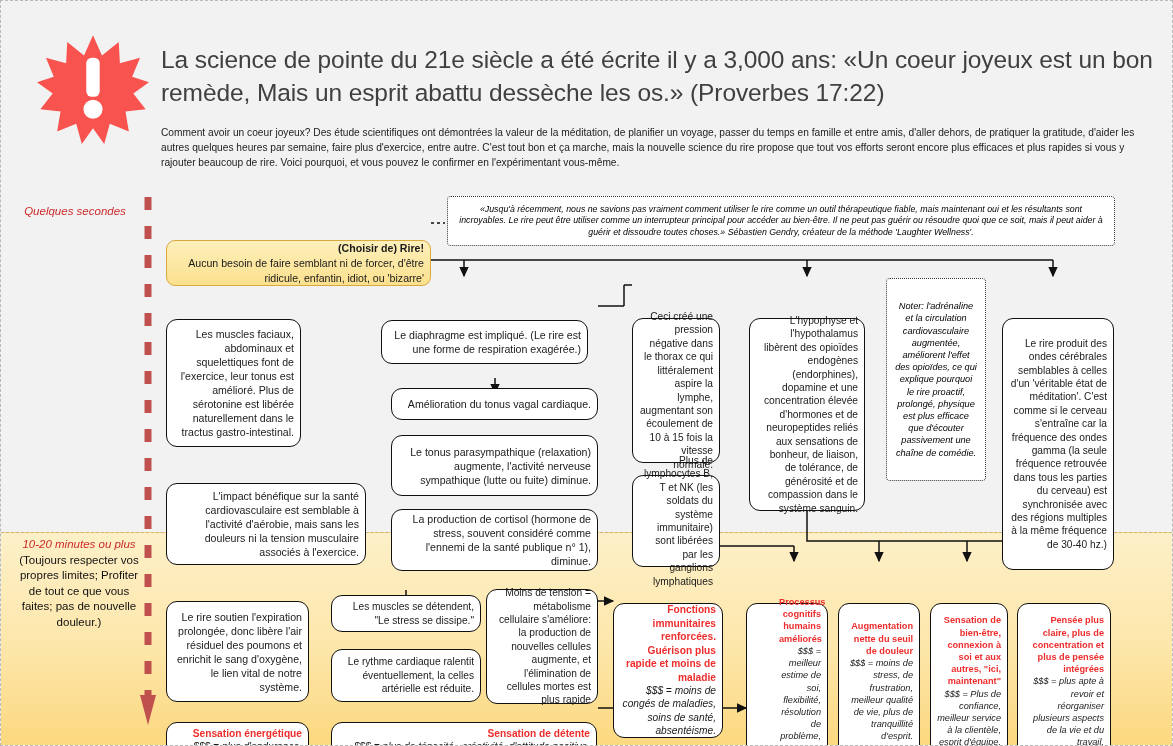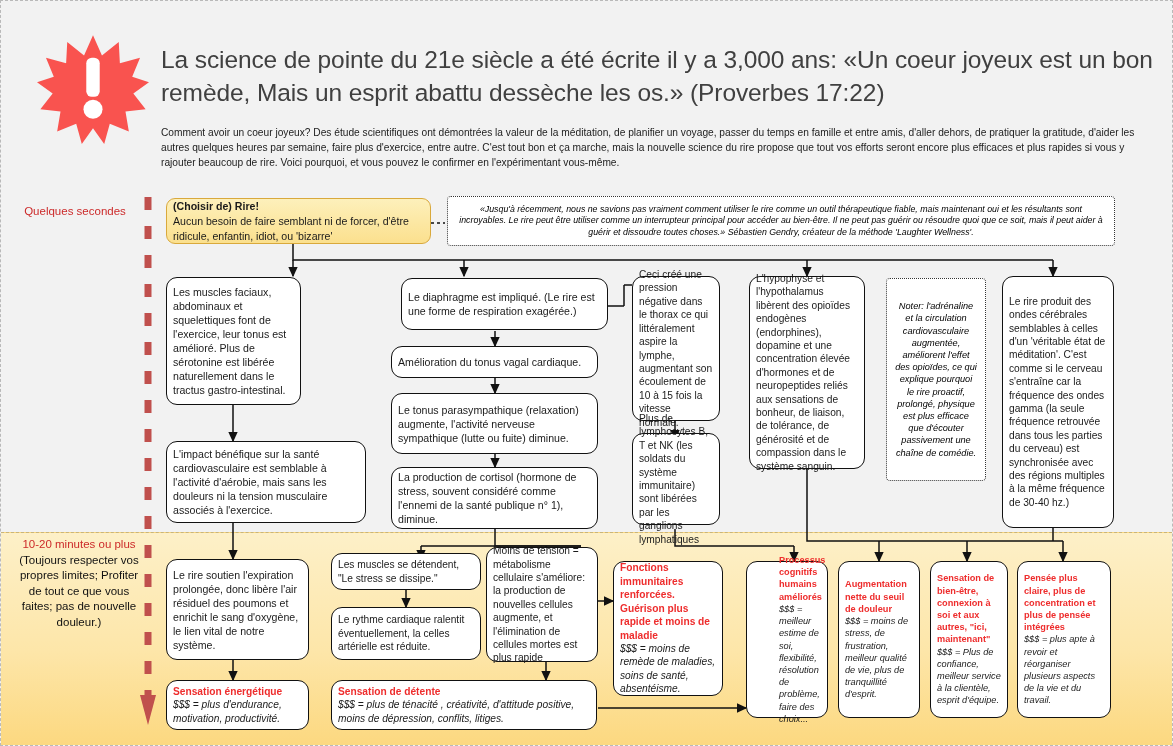--- a/index.html
+++ b/index.html
@@ -42,36 +42,37 @@
     position:absolute;left:160px;top:124px;width:1000px;
     font-size:10.2px;line-height:15.2px;color:#222;
     text-align:left;
   }
 
   
   .phase-label{
     position:absolute;text-align:center;color:#111;
     font-size:11.5px;line-height:15.5px;
   }
-  .phase-label .red-it{color:#cc2a2a;font-weight:400;margin-top:40px;}
+  .phase-label .red-it{color:#cc2a2a;font-style:italic;font-weight:400;margin-top:40px;}
   #phase1{left:14px;top:203px;width:120px;}
   #phase2{left:18px;top:536px;width:120px;}
 
   
   #timeline{
     position:absolute;left:139px;top:196px;width:16px;height:530px;
   }
 
   
   .bx{
     position:absolute;box-sizing:border-box;
     background:#ffffff;border:1.4px solid #111;border-radius:11px;
     display:flex;align-items:center;justify-content:center;
-    text-align:left;color:#1a1a1a;
+    text-align:right;color:#1a1a1a;
     padding:4px 6px;
+    margin-top:42px;
   }
   .bx .inner{width:100%;}
   .fs10{font-size:10.2px;line-height:13.4px;}
   .fs105{font-size:10.6px;line-height:14px;}
   .fs92{font-size:9.2px;line-height:12.2px;}
   .fs88{font-size:8.8px;line-height:11.6px;}
 
   
   #start-box{
     background:linear-gradient(to bottom,#fdf0bb 0%, #fbe08e 100%);
@@ -194,21 +195,21 @@
   </div>
 
   <div class="bx fs105" style="left:165px;top:276px;width:135px;height:128px;">
     <div class="inner">Les muscles faciaux, abdominaux et squelettiques font de l'exercice, leur tonus est amélioré. Plus de sérotonine est libérée naturellement dans le tractus gastro-intestinal.</div>
   </div>
 
   <div class="bx fs105" style="left:165px;top:440px;width:200px;height:82px;">
     <div class="inner">L'impact bénéfique sur la santé cardiovasculaire est semblable à l'activité d'aérobie, mais sans les douleurs ni la tension  musculaire associés à l'exercice.</div>
   </div>
 
-  <div class="bx fs105" style="left:400px;top:277px;width:207px;height:52px;">
+  <div class="bx fs105" style="left:380px;top:277px;width:207px;height:44px;">
     <div class="inner">Le diaphragme est impliqué. (Le rire est une forme de respiration exagérée.)</div>
   </div>
 
   <div class="bx fs105" style="left:390px;top:345px;width:207px;height:32px;">
     <div class="inner">Amélioration du tonus vagal cardiaque.</div>
   </div>
 
   <div class="bx fs105" style="left:390px;top:392px;width:207px;height:61px;">
     <div class="inner">Le tonus parasympathique (relaxation) augmente, l'activité nerveuse sympathique (lutte ou fuite) diminue.</div>
   </div>
@@ -263,21 +264,21 @@
   <div class="bx fs10" style="left:330px;top:679px;width:266px;height:50px;">
     <div class="inner">
       <div class="redhead">Sensation de détente</div>
       <div class="ital">$$$ = plus de ténacité , créativité, d'attitude positive, moins de dépression, conflits, litiges.</div>
     </div>
   </div>
 
   <div class="bx fs10" style="left:612px;top:560px;width:110px;height:135px;">
     <div class="inner">
       <div class="redhead">Fonctions immunitaires renforcées. Guérison plus rapide et moins de maladie</div>
-      <div class="ital">$$$ = moins de remède de maladies, soins de santé, absentéisme.</div>
+      <div class="ital">$$$ = moins de congés de maladies, soins de santé, absentéisme.</div>
     </div>
   </div>
 
   <div class="bx fs92" style="left:745px;top:560px;width:82px;height:157px;padding-left:32px;">
     <div class="inner">
       <div class="redhead">Processus cognitifs humains améliorés</div>
       <div class="ital">$$$ = meilleur estime de soi, flexibilité, résolution de problème, faire des choix...</div>
     </div>
   </div>
 

